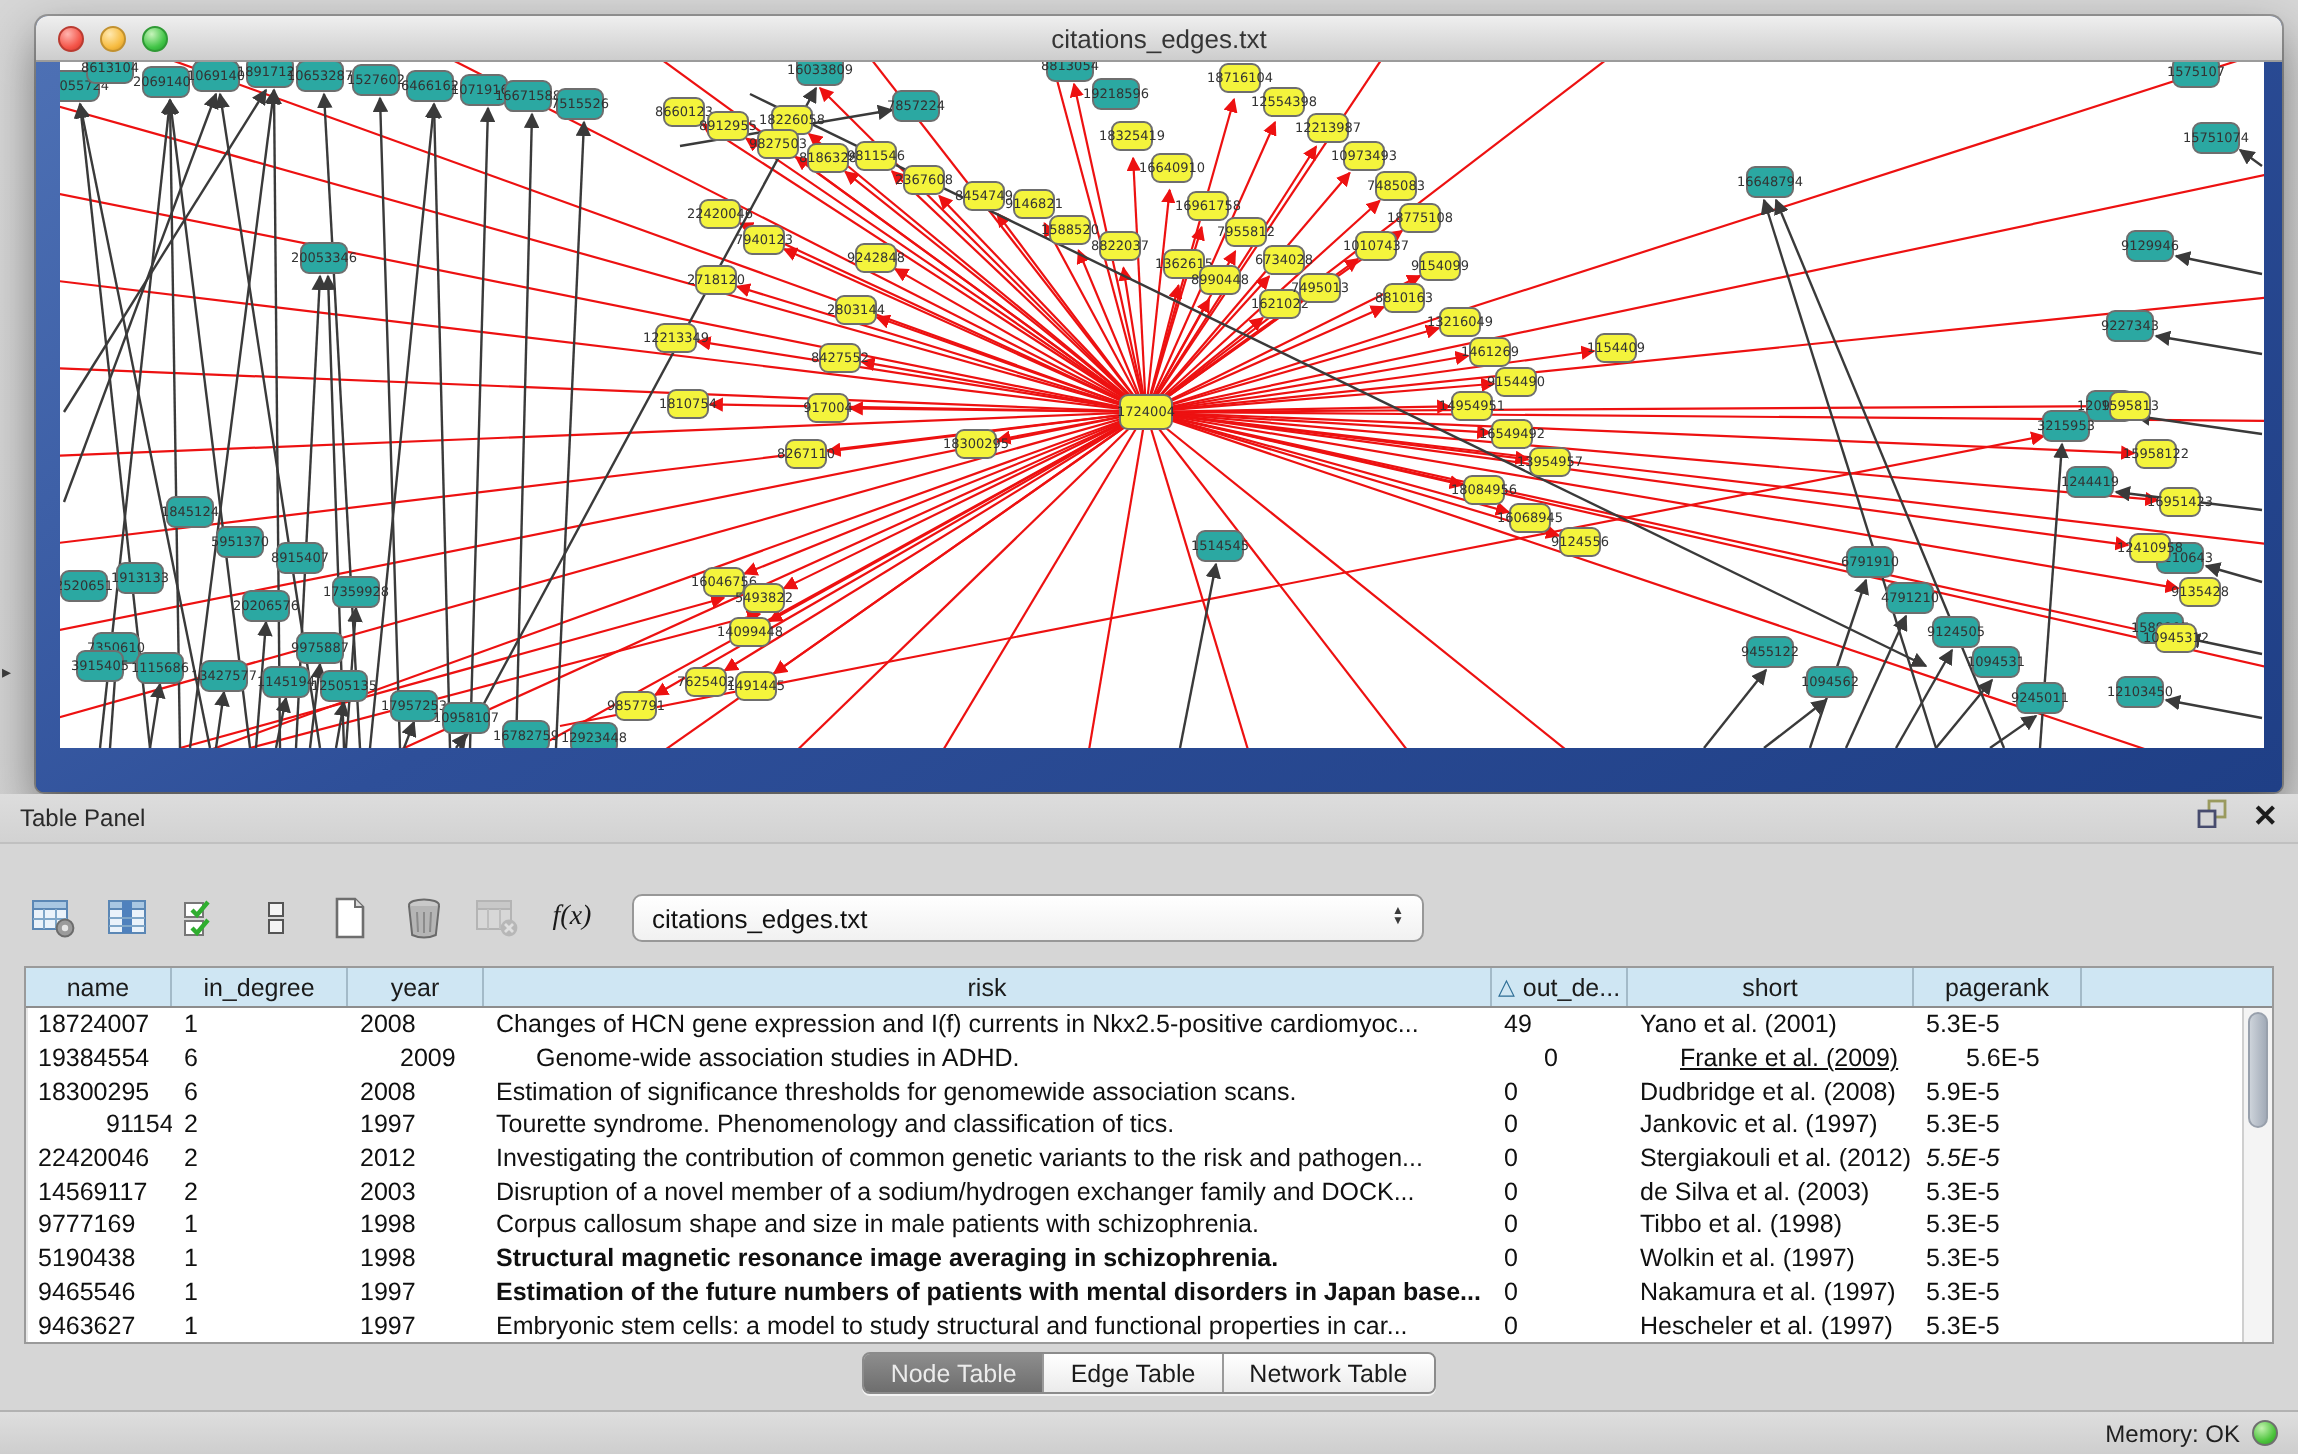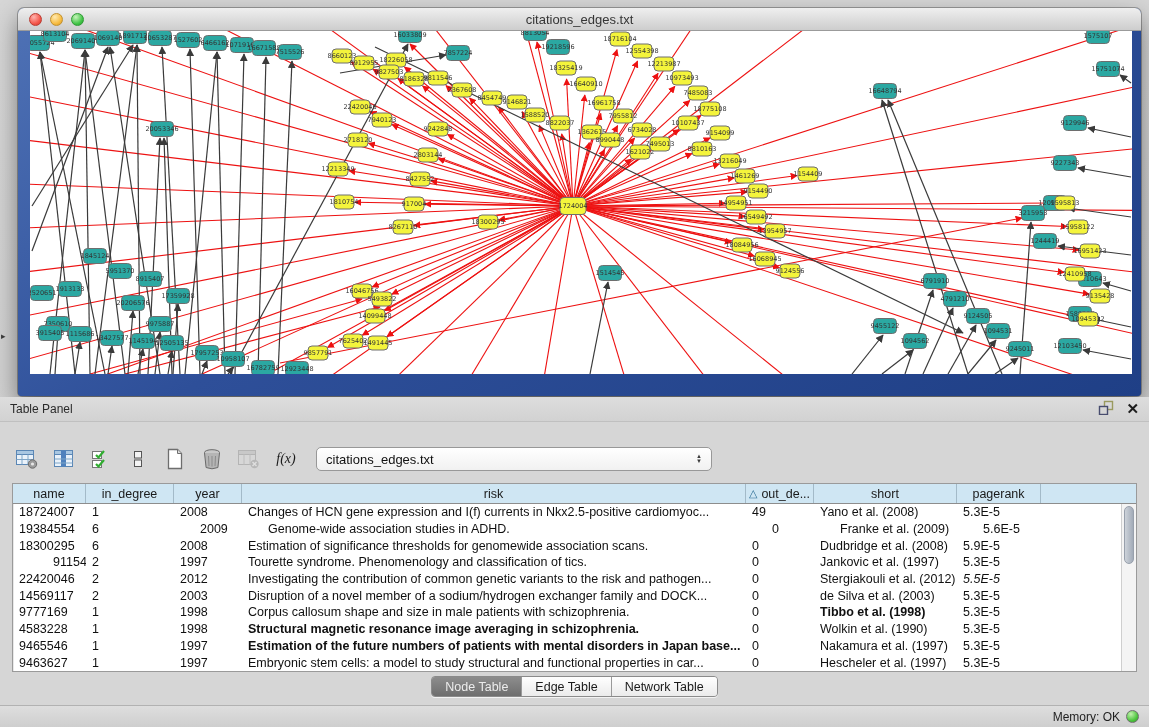--- a/index.html
+++ b/index.html
@@ -827,30 +827,30 @@
           </div>
           <div class="th" style="flex: 1 1 0%; border-right: none;"></div>
         </div>
       <div class="tbody" id="tbody">
           <div class="tr">
             <div class="td" style="width: 73px;">18724007</div>
             <div class="td" style="width: 88px;">1</div>
             <div class="td" style="width: 68px;">2008</div>
             <div class="td" style="width: 504px;">Changes of HCN gene expression and I(f) currents in Nkx2.5-positive cardiomyoc...</div>
             <div class="td" style="width: 68px;">49</div>
-            <div class="td" style="width: 143px;">Yano et al. (2008)</div>
+            <div class="td" style="width: 143px;">Yano et al. (2001)</div>
             <div class="td" style="width: 84px;">5.3E-5</div>
           </div>
           <div class="tr">
             <div class="td" style="width: 73px;">19384554</div>
             <div class="td" style="width: 88px;">6</div>
             <div class="td" style="width: 68px; margin-left: 20px;">2009</div>
             <div class="td" style="width: 504px;">Genome-wide association studies in ADHD.</div>
             <div class="td" style="width: 68px;">0</div>
-            <div class="td" style="width: 143px;">Franke et al. (2009)</div>
+            <div class="td" style="width: 143px; text-decoration: underline;">Franke et al. (2009)</div>
             <div class="td" style="width: 84px;">5.6E-5</div>
           </div>
           <div class="tr">
             <div class="td" style="width: 73px;">18300295</div>
             <div class="td" style="width: 88px;">6</div>
             <div class="td" style="width: 68px;">2008</div>
             <div class="td" style="width: 504px;">Estimation of significance thresholds for genomewide association scans.</div>
             <div class="td" style="width: 68px;">0</div>
             <div class="td" style="width: 143px;">Dudbridge et al. (2008)</div>
             <div class="td" style="width: 84px;">5.9E-5</div>
@@ -881,30 +881,30 @@
             <div class="td" style="width: 68px;">0</div>
             <div class="td" style="width: 143px;">de Silva et al. (2003)</div>
             <div class="td" style="width: 84px;">5.3E-5</div>
           </div>
           <div class="tr">
             <div class="td" style="width: 73px;">9777169</div>
             <div class="td" style="width: 88px;">1</div>
             <div class="td" style="width: 68px;">1998</div>
             <div class="td" style="width: 504px;">Corpus callosum shape and size in male patients with schizophrenia.</div>
             <div class="td" style="width: 68px;">0</div>
-            <div class="td" style="width: 143px; font-weight: bold;">Tibbo et al. (1998)</div>
+            <div class="td" style="width: 143px;">Tibbo et al. (1998)</div>
             <div class="td" style="width: 84px;">5.3E-5</div>
           </div>
           <div class="tr">
-            <div class="td" style="width: 73px;">4583228</div>
+            <div class="td" style="width: 73px;">5190438</div>
             <div class="td" style="width: 88px;">1</div>
             <div class="td" style="width: 68px;">1998</div>
             <div class="td" style="width: 504px; font-weight: bold;">Structural magnetic resonance image averaging in schizophrenia.</div>
             <div class="td" style="width: 68px;">0</div>
-            <div class="td" style="width: 143px;">Wolkin et al. (1990)</div>
+            <div class="td" style="width: 143px;">Wolkin et al. (1997)</div>
             <div class="td" style="width: 84px;">5.3E-5</div>
           </div>
           <div class="tr">
             <div class="td" style="width: 73px;">9465546</div>
             <div class="td" style="width: 88px;">1</div>
             <div class="td" style="width: 68px;">1997</div>
             <div class="td" style="width: 504px; font-weight: bold;">Estimation of the future numbers of patients with mental disorders in Japan base...</div>
             <div class="td" style="width: 68px;">0</div>
             <div class="td" style="width: 143px;">Nakamura et al. (1997)</div>
             <div class="td" style="width: 84px;">5.3E-5</div>

